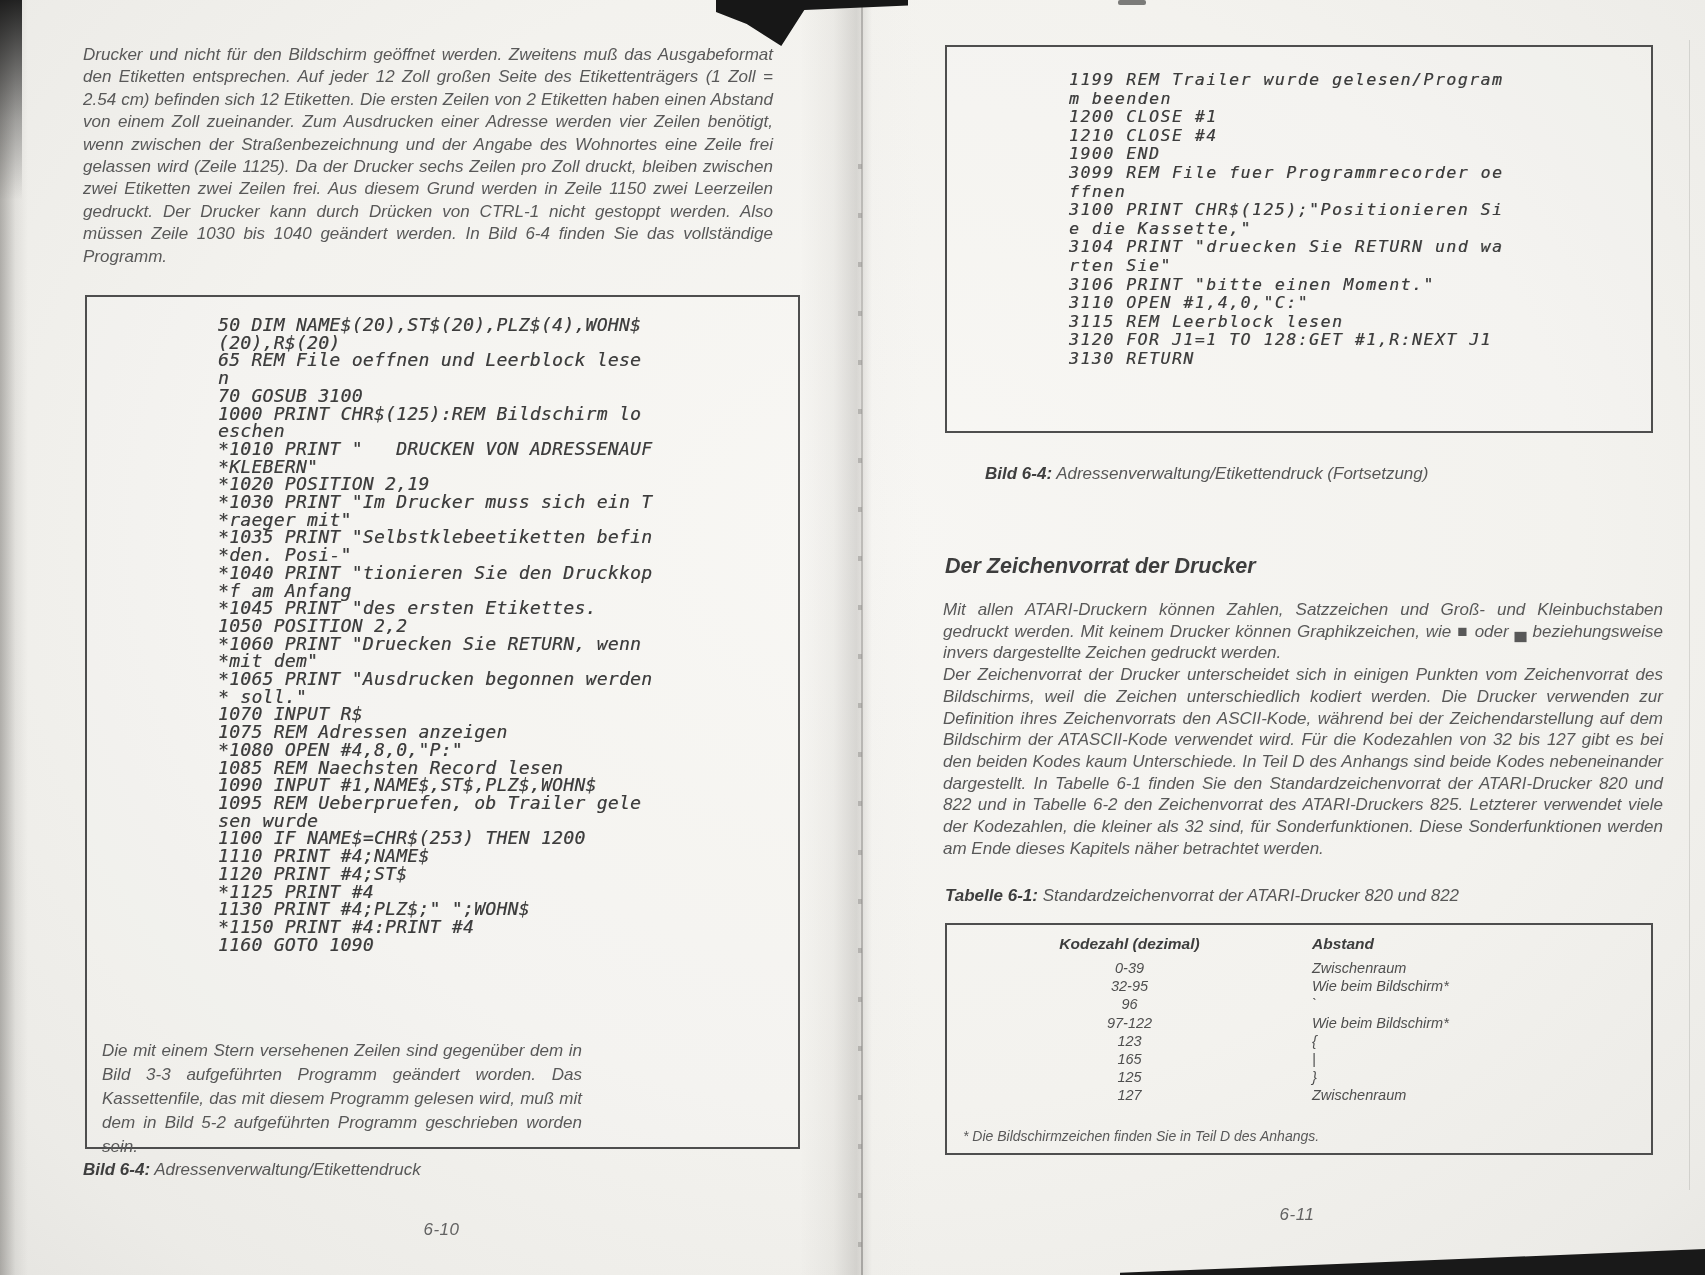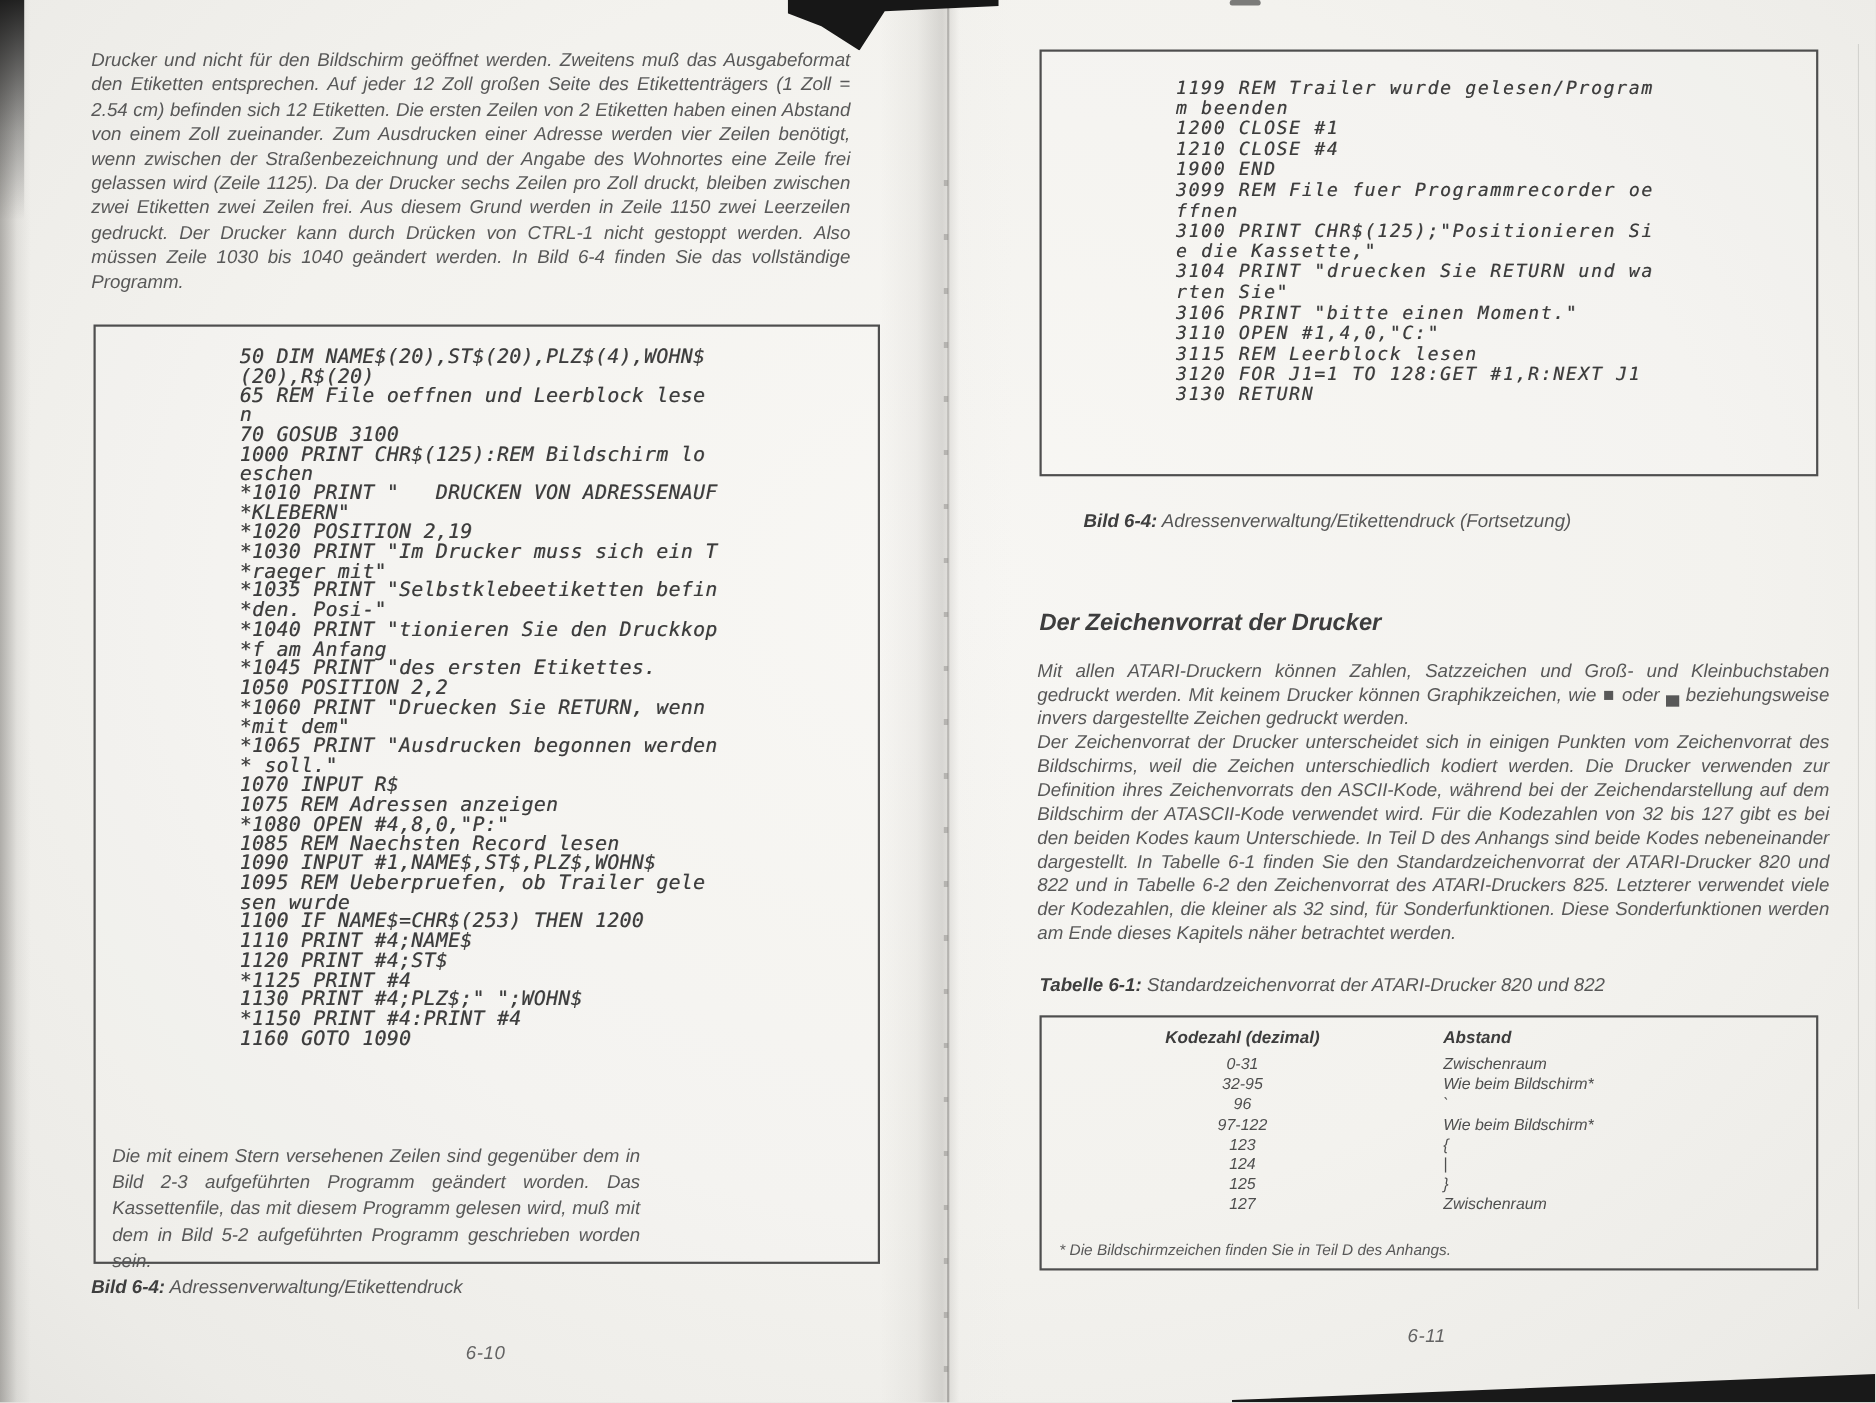--- a/index.html
+++ b/index.html
@@ -122,21 +122,21 @@
 1095 REM Ueberpruefen, ob Trailer gele
 sen wurde
 1100 IF NAME$=CHR$(253) THEN 1200
 1110 PRINT #4;NAME$
 1120 PRINT #4;ST$
 *1125 PRINT #4
 1130 PRINT #4;PLZ$;" ";WOHN$
 *1150 PRINT #4:PRINT #4
 1160 GOTO 1090</pre>
       <div class="l-note">
-        <span class="l-note-text">Die mit einem Stern versehenen Zeilen sind gegenüber dem in Bild 2-3 aufgeführten Programm geändert worden. Das Kassettenfile, das mit diesem Programm gelesen wird, muß mit dem in Bild 5-2 aufgeführten Programm geschrieben worden sein.</span>
+        <span class="l-note-text">Die mit einem Stern versehenen Zeilen sind gegenüber dem in Bild 3-3 aufgeführten Programm geändert worden. Das Kassettenfile, das mit diesem Programm gelesen wird, muß mit dem in Bild 5-2 aufgeführten Programm geschrieben worden sein.</span>
       </div>
     </div>
 
     <div class="cap l-caption">
       <b>Bild 6-4:</b>
       <span>Adressenverwaltung/Etikettendruck</span>
     </div>
 
     <div class="pagenum l-pagenum">6-10</div>
   </div>
@@ -180,41 +180,41 @@
     </div>
 
     <div class="r-tablebox">
       <div>
           <div class="tbl-row tbl-head">
             <span class="tbl-c1">Kodezahl (dezimal)</span>
             <span class="tbl-c2">Abstand</span>
           </div>
           <div class="tbl-rows">
             <div class="tbl-row">
-              <span class="tbl-c1">0-31</span>
+              <span class="tbl-c1">0-39</span>
               <span class="tbl-c2">Zwischenraum</span>
             </div>
             <div class="tbl-row">
               <span class="tbl-c1">32-95</span>
               <span class="tbl-c2">Wie beim Bildschirm*</span>
             </div>
             <div class="tbl-row">
               <span class="tbl-c1">96</span>
               <span class="tbl-c2">`</span>
             </div>
             <div class="tbl-row">
               <span class="tbl-c1">97-122</span>
               <span class="tbl-c2">Wie beim Bildschirm*</span>
             </div>
             <div class="tbl-row">
               <span class="tbl-c1">123</span>
               <span class="tbl-c2">{</span>
             </div>
             <div class="tbl-row">
-              <span class="tbl-c1">124</span>
+              <span class="tbl-c1">165</span>
               <span class="tbl-c2">|</span>
             </div>
             <div class="tbl-row">
               <span class="tbl-c1">125</span>
               <span class="tbl-c2">}</span>
             </div>
             <div class="tbl-row">
               <span class="tbl-c1">127</span>
               <span class="tbl-c2">Zwischenraum</span>
             </div>

